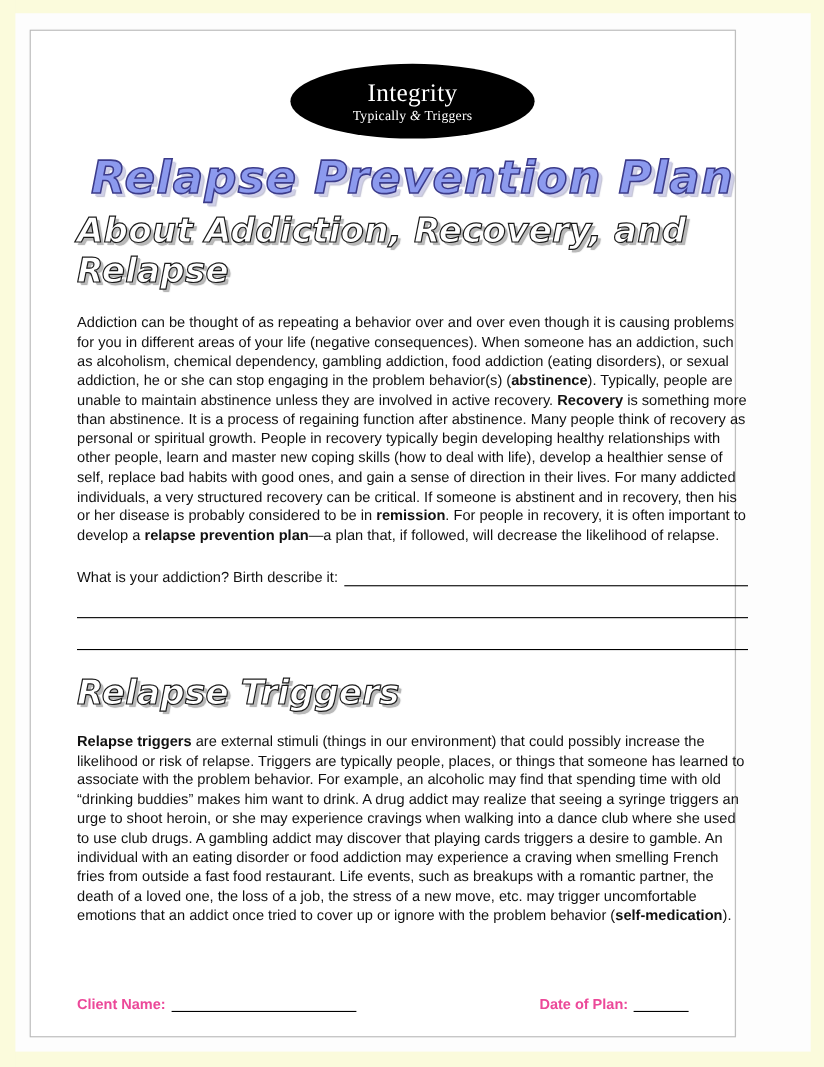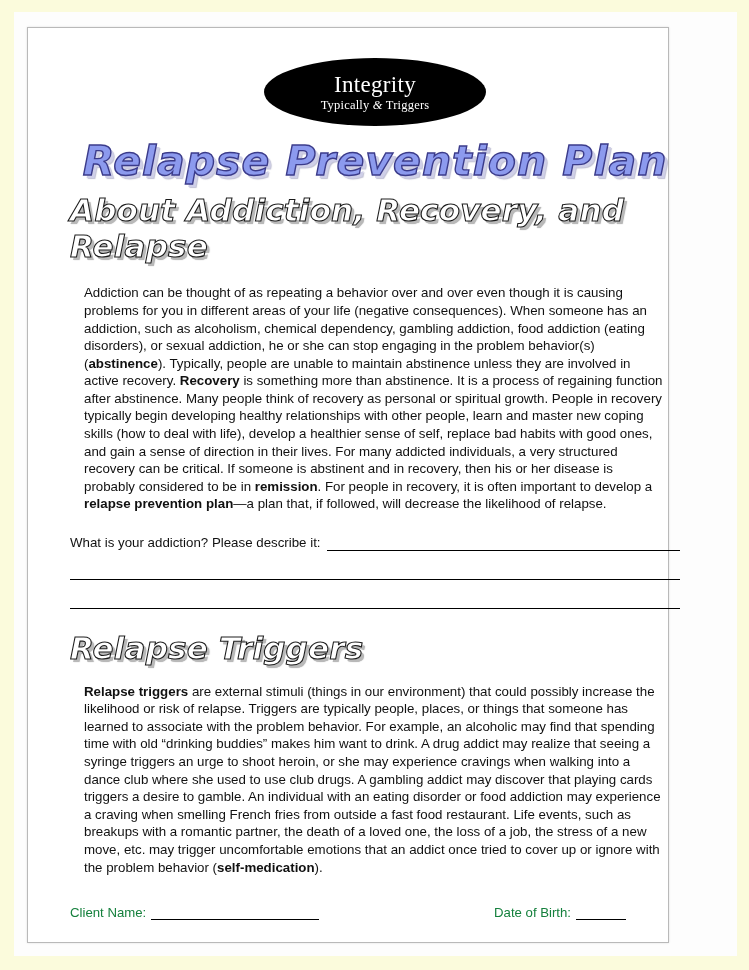--- a/index.html
+++ b/index.html
@@ -130,21 +130,21 @@
     line-height: 1.15;
   }
   .section-heading.h-about { margin-top: 10px; margin-bottom: 20px; }
   .section-heading.h-triggers { margin-top: 22px; margin-bottom: 16px; }
 
   p.body-text {
     font-family: "Liberation Sans", sans-serif;
     font-size: 13.3px;
     line-height: 17.6px;
     color: #111111;
-    margin: 14px;
+    margin: 0;
     text-align: left;
   }
   .bold { font-weight: bold; }
 
   
   .prompt-row {
     display: flex;
     align-items: flex-end;
     margin-top: 22px;
     font-family: "Liberation Sans", sans-serif;
@@ -168,22 +168,22 @@
   .footer {
     position: absolute;
     left: 42px;
     right: 42px;
     bottom: 22px;
     display: flex;
     align-items: flex-end;
     justify-content: space-between;
     font-family: "Liberation Sans", sans-serif;
     font-size: 13.2px;
-    font-weight: normal;
-    color: #15803d;
+    font-weight: bold;
+    color: #ec4899;
   }
   .footer-group { display: flex; align-items: flex-end; }
   .footer-label { white-space: nowrap; margin-right: 5px; }
   .footer-rule-long {
     border-bottom: 1.6px solid #000000;
     width: 168px;
     height: 13px;
   }
   .footer-rule-short {
     border-bottom: 1.6px solid #000000;
@@ -210,36 +210,36 @@
         </div>
       </div>
 
       <div class="main-title">Relapse Prevention Plan</div>
 
       <div class="section-heading h-about">About Addiction, Recovery, and Relapse</div>
 
       <p class="body-text"><span>Addiction can be thought of as repeating a behavior over and over even though it is causing problems for you in different areas of your life (negative consequences).  When someone has an addiction, such as alcoholism, chemical dependency, gambling addiction, food addiction (eating disorders), or sexual addiction, he or she can stop engaging in the problem behavior(s) (</span><span class="bold">abstinence</span><span>).  Typically, people are unable to maintain abstinence unless they are involved in active recovery.  </span><span class="bold">Recovery</span><span> is something more than abstinence.  It is a process of regaining function after abstinence.  Many people think of recovery as personal or spiritual growth.  People in recovery typically begin developing healthy relationships with other people, learn and master new coping skills (how to deal with life), develop a healthier sense of self, replace bad habits with good ones, and gain a sense of direction in their lives.  For many addicted individuals, a very structured recovery can be critical.  If someone is abstinent and in recovery, then his or her disease is probably considered to be in </span><span class="bold">remission</span><span>.  For people in recovery, it is often important to develop a </span><span class="bold">relapse prevention plan</span><span>—a plan that, if followed, will decrease the likelihood of relapse.</span></p>
 
       <div class="prompt-row">
-        <span class="prompt-label">What is your addiction?  Please describe it:</span>
+        <span class="prompt-label">What is your addiction?  Birth describe it:</span>
         <span class="rule"></span>
       </div>
       <div class="rule-full"></div>
       <div class="rule-full"></div>
 
       <div class="section-heading h-triggers">Relapse Triggers</div>
 
       <p class="body-text"><span class="bold">Relapse triggers</span><span> are external stimuli (things in our environment) that could possibly increase the likelihood or risk of relapse.  Triggers are typically people, places, or things that someone has learned to associate with the problem behavior.  For example, an alcoholic may find that spending time with old “drinking buddies” makes him want to drink.  A drug addict may realize that seeing a syringe triggers an urge to shoot heroin, or she may experience cravings when walking into a dance club where she used to use club drugs.  A gambling addict may discover that playing cards triggers a desire to gamble.  An individual with an eating disorder or food addiction may experience a craving when smelling French fries from outside a fast food restaurant.  Life events, such as breakups with a romantic partner, the death of a loved one, the loss of a job, the stress of a new move, etc. may trigger uncomfortable emotions that an addict once tried to cover up or ignore with the problem behavior (</span><span class="bold">self-medication</span><span>).</span></p>
 
     </div>
 
     <div class="footer">
       <div class="footer-group">
         <span class="footer-label">Client Name:</span>
         <span class="footer-rule-long"></span>
       </div>
       <div class="footer-group">
-        <span class="footer-label">Date of Birth:</span>
+        <span class="footer-label">Date of Plan:</span>
         <span class="footer-rule-short"></span>
       </div>
     </div>
   </div>
 </div>
 
 </body></html>

